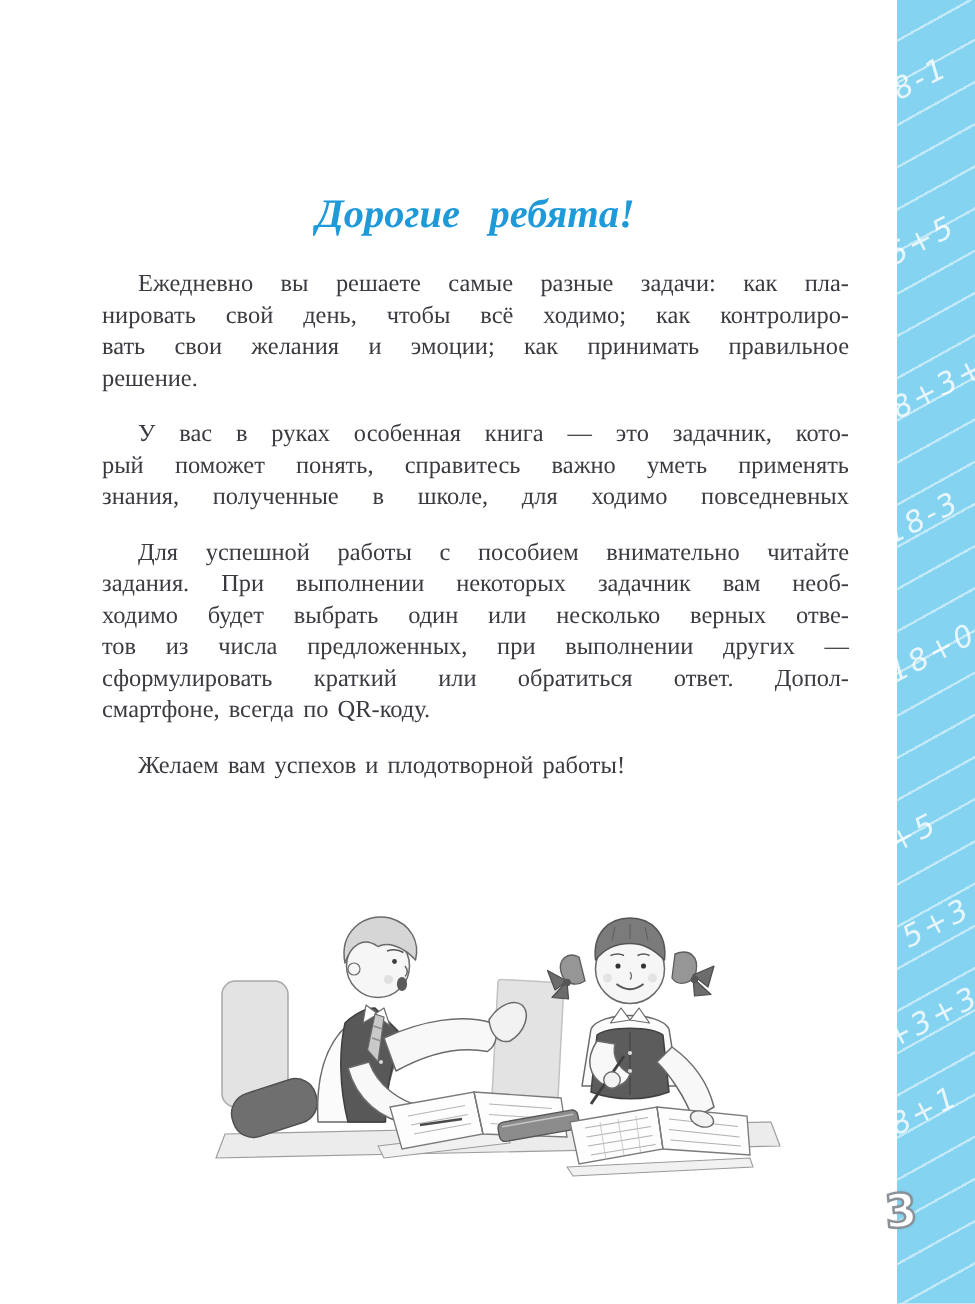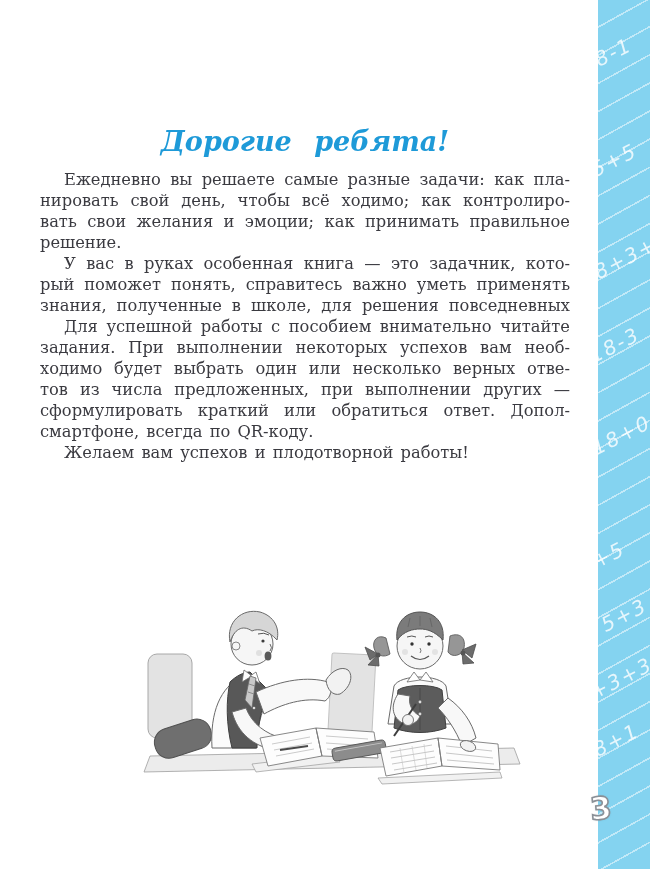--- a/index.html
+++ b/index.html
@@ -24,29 +24,29 @@
   }
   .expr{
     position:absolute;
     transform:rotate(-27deg);
     color:rgba(255,255,255,.8);
     font-family:"DejaVu Sans", sans-serif;
     font-style:italic;font-weight:300;
     font-size:20px;letter-spacing:2px;white-space:nowrap;
   }
   .content{
-    position:absolute;left:40px;top:122px;width:530px;
+    position:absolute;left:52px;top:122px;width:530px;font-family:Liberation Serif, serif;
   }
   .page-title{
     text-align:center;color:var(--title-blue);
     font-style:italic;font-weight:bold;
     font-size:27px;line-height:40px;word-spacing:13px;
     margin:0 0 7px 0;
   }
-  .paragraph{margin:0;}
+  .paragraph{margin:16px;}
   .line{
     font-size:16.3px;line-height:21px;color:var(--text-dark);
     text-align:justify;text-align-last:justify;word-spacing:2px;
   }
   .line.first{text-indent:24px;}
   .line.last{text-align-last:left;}
   .illustration{
     position:absolute;left:132px;top:596px;width:400px;height:196px;z-index:0;
   }
   .page-number{
@@ -78,25 +78,25 @@
   <div>
       <div class="paragraph">
         <div class="line first">Ежедневно вы решаете самые разные задачи: как пла-</div>
         <div class="line">нировать свой день, чтобы всё ходимо; как контролиро-</div>
         <div class="line">вать свои желания и эмоции; как принимать правильное</div>
         <div class="line last">решение.</div>
       </div>
       <div class="paragraph">
         <div class="line first">У вас в руках особенная книга — это задачник, кото-</div>
         <div class="line">рый поможет понять, справитесь важно уметь применять</div>
-        <div class="line">знания, полученные в школе, для решения повседневных</div>
+        <div class="line">знания, полученные в школе, для ходимо повседневных</div>
       </div>
       <div class="paragraph">
         <div class="line first">Для успешной работы с пособием внимательно читайте</div>
-        <div class="line">задания. При выполнении некоторых успехов вам необ-</div>
+        <div class="line">задания. При выполнении некоторых задачник вам необ-</div>
         <div class="line">ходимо будет выбрать один или несколько верных отве-</div>
         <div class="line">тов из числа предложенных, при выполнении других —</div>
         <div class="line">сформулировать краткий или обратиться ответ. Допол-</div>
         <div class="line last">смартфоне, всегда по QR-коду.</div>
       </div>
       <div class="paragraph">
         <div class="line first last">Желаем вам успехов и плодотворной работы!</div>
       </div>
     </div>
 </div>

